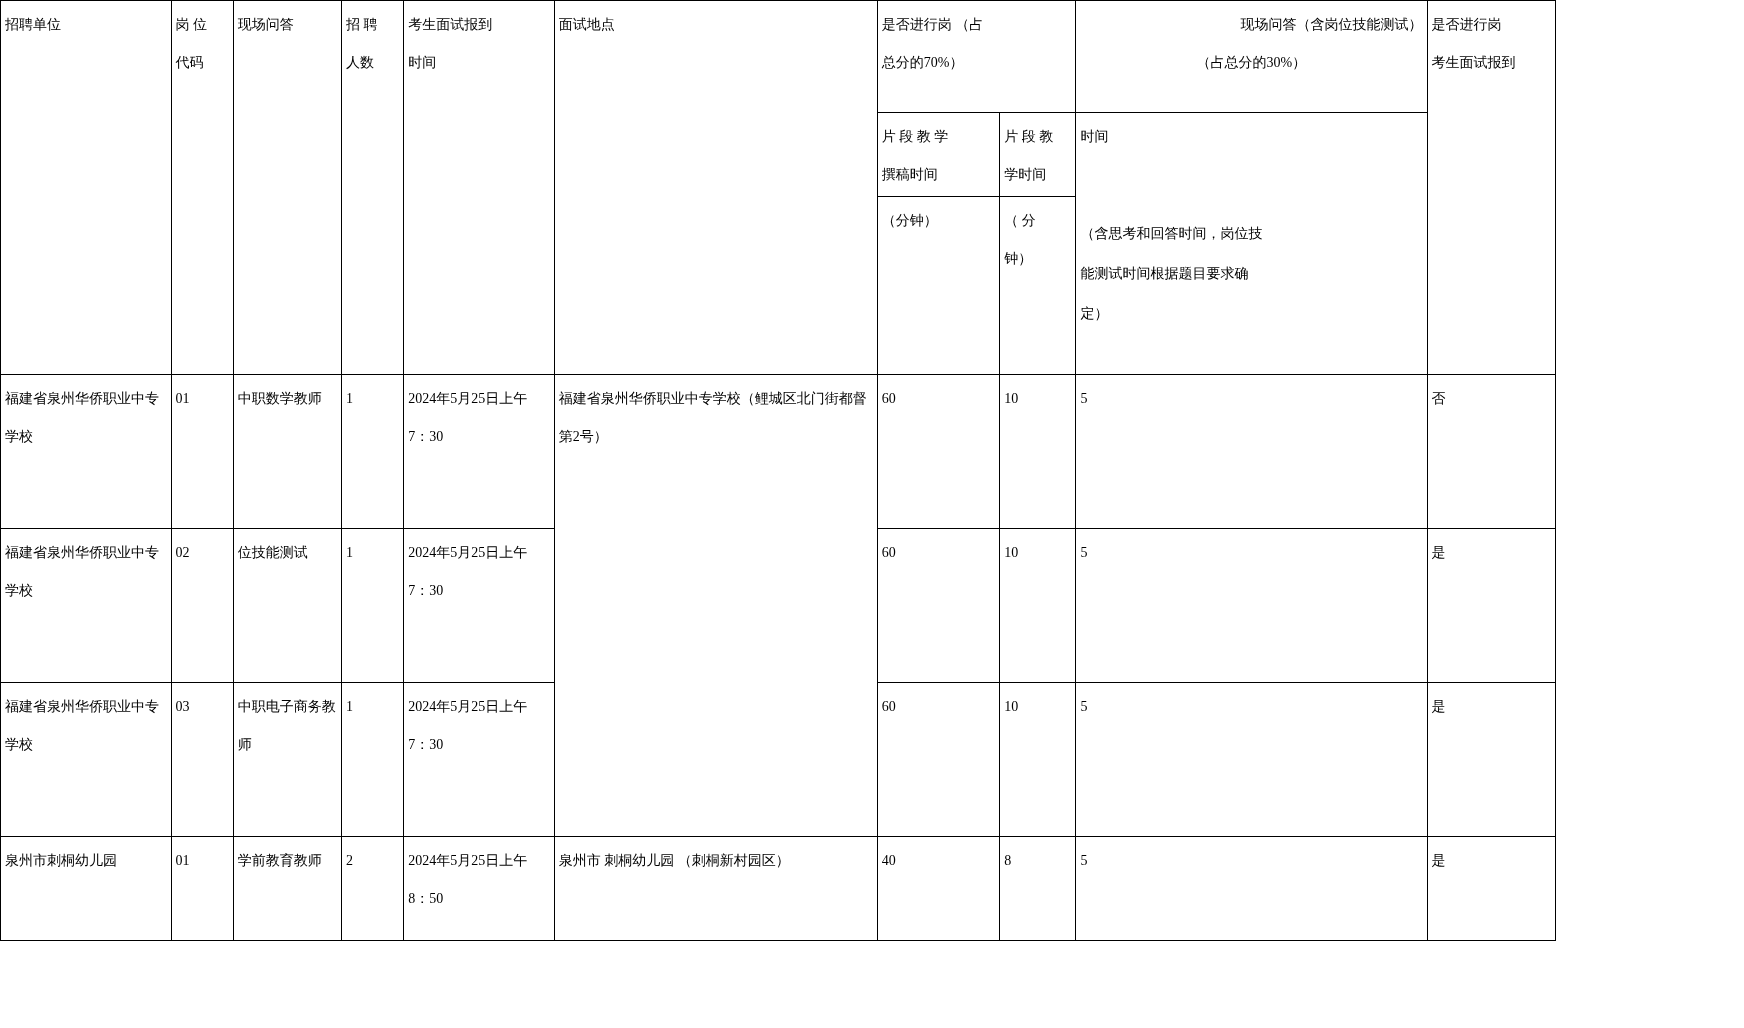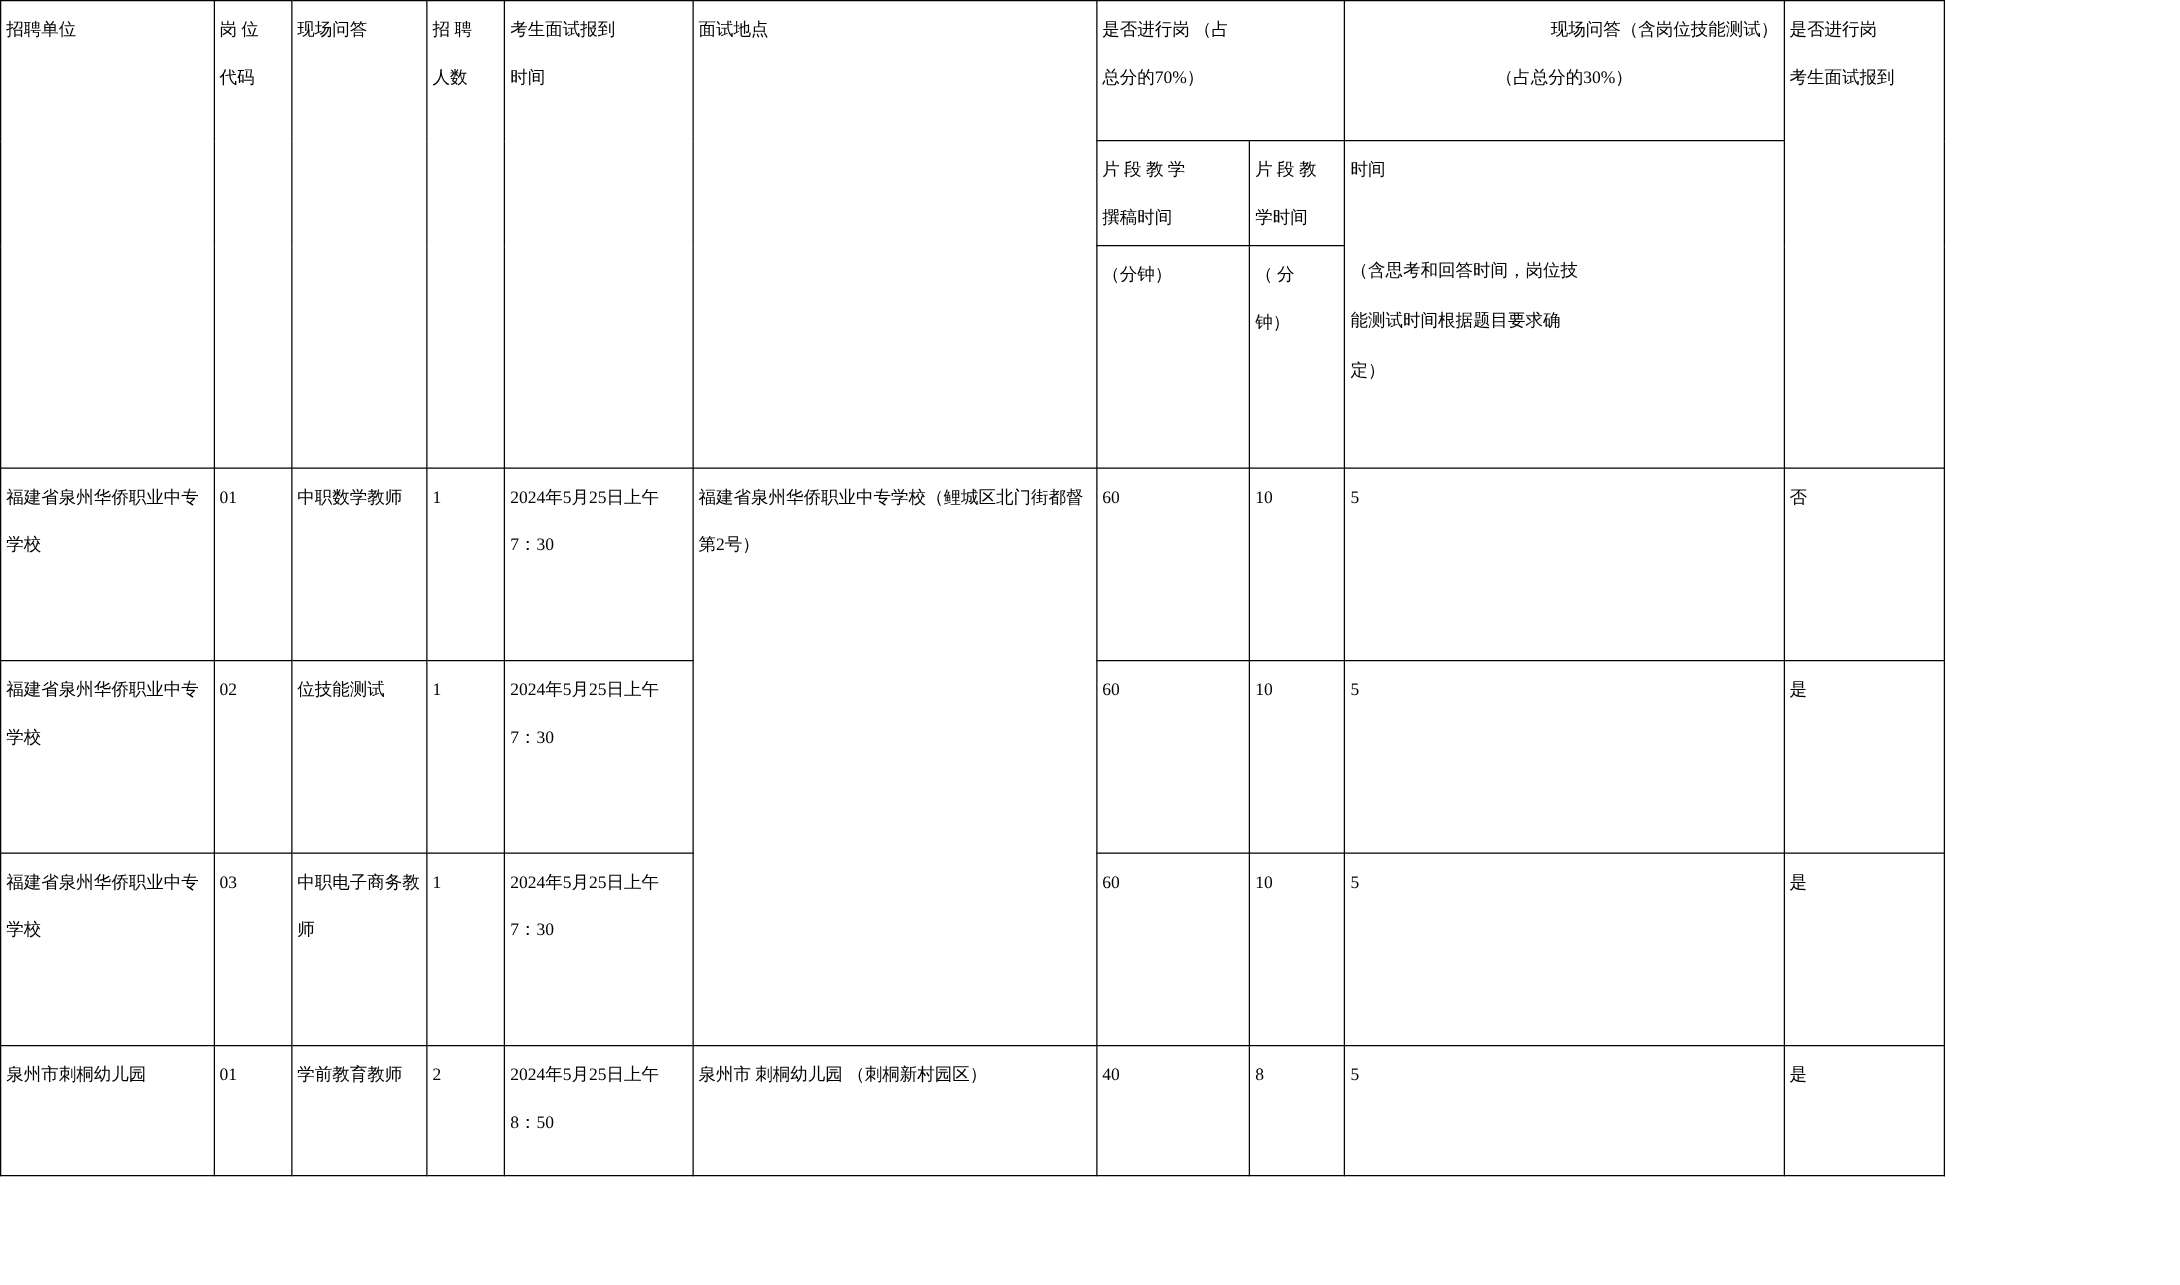--- a/index.html
+++ b/index.html
@@ -100,21 +100,21 @@
         <td style="height:76px">
           <div>片 段 教 学</div>
           <div>撰稿时间</div>
         </td>
         <td>
           <div>片 段 教</div>
           <div>学时间</div>
         </td>
         <td rowspan="2">
           <div>时间</div>
-          <div style="margin-top:42px" class="big-note">
+          <div style="margin-top:58px" class="big-note">
             <div>（含思考和回答时间，岗位技</div>
             <div>能测试时间根据题目要求确</div>
             <div>定）</div>
           </div>
         </td>
       </tr>
 
       <tr>
         <td style="height:170px" class="v-mid">
           <span>（分钟）</span>

